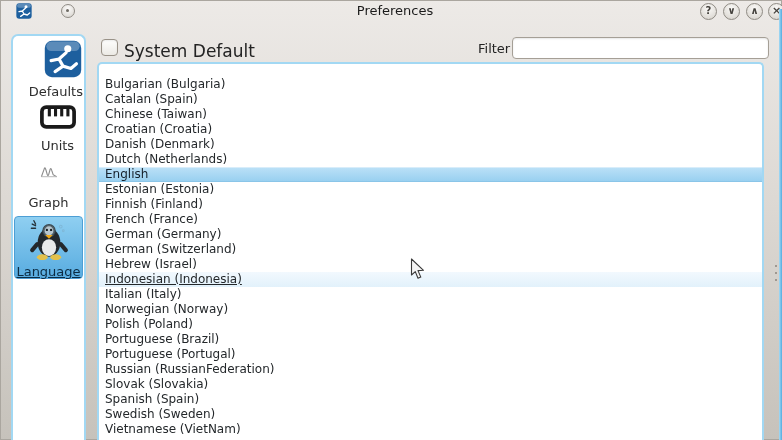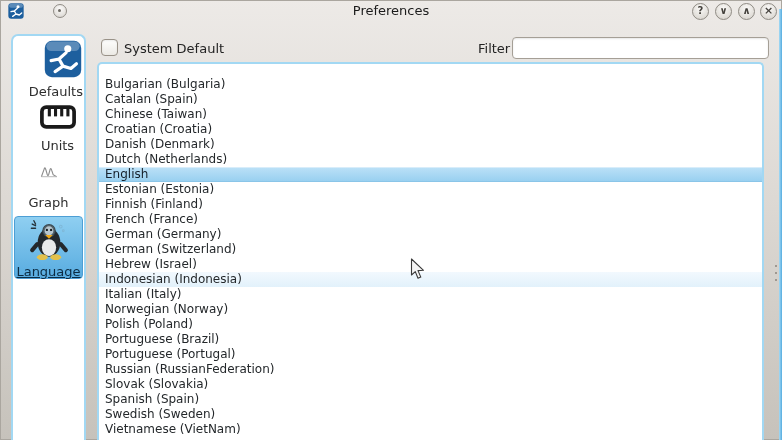--- a/index.html
+++ b/index.html
@@ -3,21 +3,21 @@
 <meta charset="utf-8">
 <style>
   html,body { margin:0; padding:0; }
   body {
     width:782px; height:440px; position:relative; overflow:hidden;
     font-family:"DejaVu Sans", sans-serif;
     background:linear-gradient(#edeae7 0%, #ddd9d4 45%, #c6c2bb 100%);
     outline:1px solid #aaa69f; outline-offset:-1px;
   }
   
-  .titlebar { position:absolute; top:0; left:0; right:0; height:22px; }
+  .titlebar { position:absolute; top:0; left:8px; right:0; height:22px; }
   .win-title { position:absolute; top:3px; left:0; width:100%; text-align:center;
     font-size:13px; color:#1b1b1b; }
   .app-icon { position:absolute; left:8px; top:3px; width:16px; height:16px; }
   .sticky-btn { position:absolute; left:53px; top:4px; width:14px; height:14px;
     border-radius:50%; box-sizing:border-box;
     background:radial-gradient(circle at 50% 32%, #fcfbfa, #d6d2cc);
     border:1px solid #908c85; }
   .sticky-btn::after { content:""; position:absolute; left:4px; top:4px;
     width:3px; height:3px; border-radius:50%; background:#6f6b65; }
   .tb-btn { position:absolute; top:3px; width:17px; height:17px; border-radius:50%;
@@ -49,36 +49,36 @@
   .sb-language { top:180px; height:63px; border-radius:4px; box-sizing:border-box;
     background:linear-gradient(#8fcff1, #58ace0);
     border:1px solid #4d9ed4; padding-top:2px; }
   .sb-language .sb-label { color:#0c2b42; text-decoration:underline; margin-top:-1px; }
   .sb-icon { display:inline-block; }
   
   .checkbox { position:absolute; left:101px; top:39px; width:17px; height:17px;
     box-sizing:border-box; border:1px solid #999288; border-radius:4px;
     background:linear-gradient(#fefefd, #eceae5);
     box-shadow:inset 0 1px 2px rgba(0,0,0,.08); }
-  .sd-label { position:absolute; left:124px; top:41px; font-size:13px; color:#232323; }
+  .sd-label { position:absolute; left:124px; top:41px; font-size:17px; color:#232323; }
   .filter-label { position:absolute; left:478px; top:41px; font-size:13px; color:#232323; }
   .filter-input { position:absolute; left:512px; top:37px; width:257px; height:22px;
     box-sizing:border-box; border:1px solid #a59f96; border-radius:4px;
     background:#fff; box-shadow:inset 0 1px 2px rgba(0,0,0,.10);
     font-family:"DejaVu Sans",sans-serif; font-size:12px; padding:0 5px; outline:none; }
   
   .lang-list { position:absolute; left:97px; top:62px; width:667px; height:378px;
     box-sizing:border-box; background:#fff; overflow:hidden;
     border:2px solid #a2d8f3; border-bottom:none; border-radius:5px 5px 0 0;
     padding-top:13px; }
   .lang-row { height:15px; line-height:15px; font-size:12px; color:#24282b;
     padding-left:6px; white-space:nowrap; }
   .lang-row.selected { background:linear-gradient(#bce1f7, #97cff0);
     box-shadow:inset 0 1px 0 #d8edfa, inset 0 -1px 0 #8ac5e8; color:#15202b; }
-  .lang-row.hovered { background:linear-gradient(#f2f9fe, #e2f1fb); }
+  .lang-row.hovered { background:linear-gradient(#f2f9fe, #e2f1fb);text-decoration:underline; }
   
   .cursor { position:absolute; left:410px; top:258px; }
 </style>
 </head>
 <body>
 
 <div class="titlebar">
   <span class="app-icon">
     <svg width="16" height="16" viewBox="0 0 48 48">
       <rect x="1" y="1" width="46" height="46" rx="9" fill="#1d5f9e"></rect>

